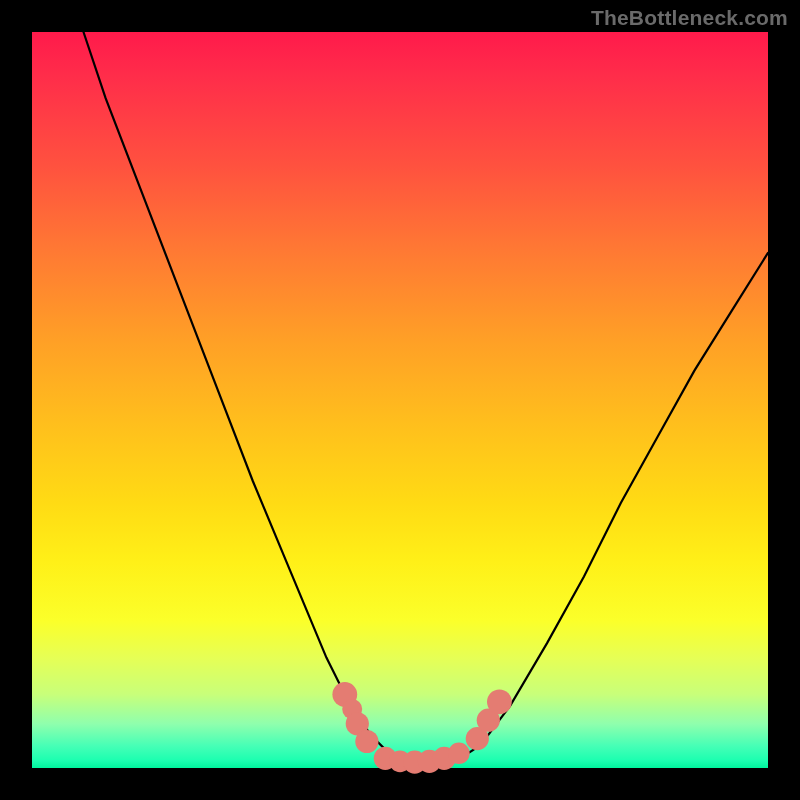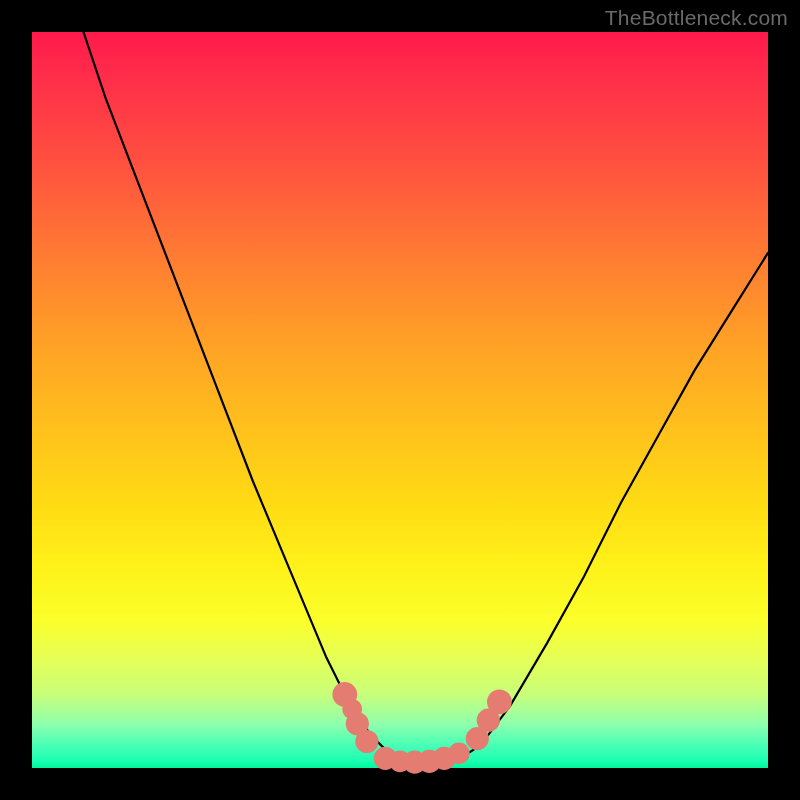--- a/index.html
+++ b/index.html
@@ -40,21 +40,21 @@
       #1bffb0 99%,
       #00f59e 100%);
   }
   .watermark {
     position: absolute;
     top: 6px;
     right: 12px;
     color: #6a6a6a;
     font-size: 21px;
     letter-spacing: 0.2px;
-    font-weight: 400;
+    font-weight: 700;
     user-select: none;
   }
   svg.curve {
     position: absolute;
     left: 0;
     top: 0;
     width: 736px;
     height: 736px;
     overflow: visible;
   }

